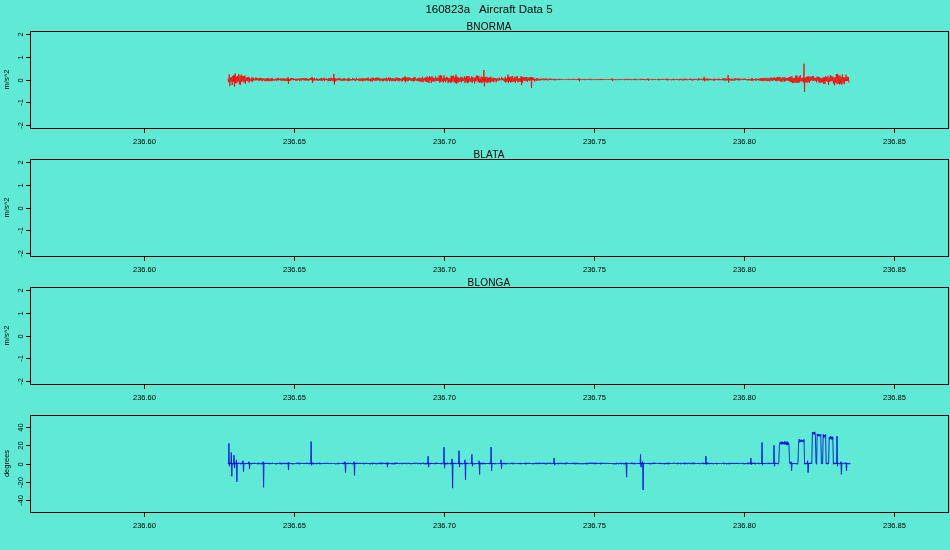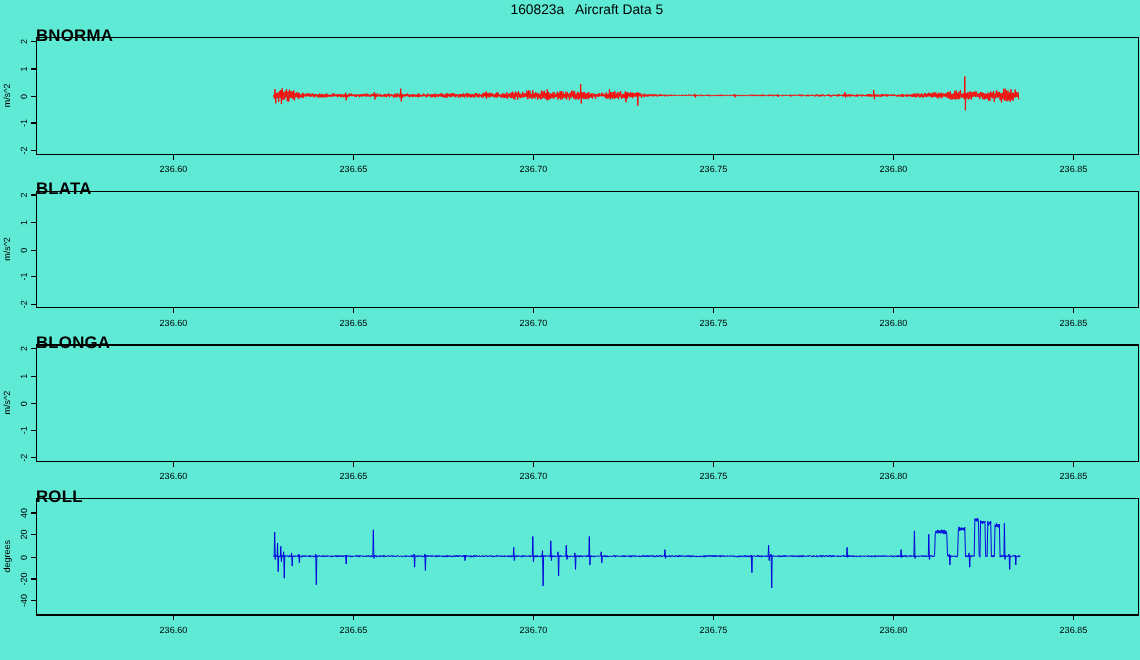--- a/index.html
+++ b/index.html
@@ -1,34 +1,33 @@
 <!DOCTYPE html>
 <html><head>
 <meta charset="utf-8">
 <style>
   html,body{margin:0;padding:0;background:#fff;}
   .page{position:relative;width:950px;height:550px;background:#5eead4;
         font-family:"Liberation Sans",sans-serif;color:#000;overflow:hidden;}
   .main-title{position:absolute;left:30px;width:918px;top:3px;text-align:center;
               font-size:11.5px;white-space:pre;}
-  .panel-title{position:absolute;left:30px;width:918px;
-               font-size:14px;font-weight:bold;letter-spacing:.2px;}
+  .panel-title{position:absolute;left:30px;width:918px;text-align:center;
+               font-size:10px;font-weight:normal;letter-spacing:.2px;}
   .xlabel{position:absolute;left:30px;width:918px;top:527px;text-align:center;font-size:11px;}
   svg.panel{position:absolute;left:0;}
 </style>
 </head>
 <body>
 
 <div class="page">
   <div class="main-title">160823a   Aircraft Data 5</div>
 
   <div class="panel-title" style="top:21px">BNORMA</div>
   <div class="panel-title" style="top:149px">BLATA</div>
   <div class="panel-title" style="top:277px">BLONGA</div>
-  <div class="panel-title" style="top:405px">ROLL</div>
 
   <svg class="panel" style="top:18px" width="950" height="130">
       <rect x="30.5" y="13.5" width="918" height="97" fill="none" stroke="#000000" stroke-width="1" shape-rendering="crispEdges"></rect>
       <line x1="144.5" y1="110.5" x2="144.5" y2="115" stroke="#000000" stroke-width="1" shape-rendering="crispEdges"></line>
       <text x="144.5" y="125.5" text-anchor="middle" font-size="7.5" fill="#000000" font-family="Liberation Sans, sans-serif">236.60</text>
       <line x1="294.5" y1="110.5" x2="294.5" y2="115" stroke="#000000" stroke-width="1" shape-rendering="crispEdges"></line>
       <text x="294.5" y="125.5" text-anchor="middle" font-size="7.5" fill="#000000" font-family="Liberation Sans, sans-serif">236.65</text>
       <line x1="444.5" y1="110.5" x2="444.5" y2="115" stroke="#000000" stroke-width="1" shape-rendering="crispEdges"></line>
       <text x="444.5" y="125.5" text-anchor="middle" font-size="7.5" fill="#000000" font-family="Liberation Sans, sans-serif">236.70</text>
       <line x1="594.5" y1="110.5" x2="594.5" y2="115" stroke="#000000" stroke-width="1" shape-rendering="crispEdges"></line>

